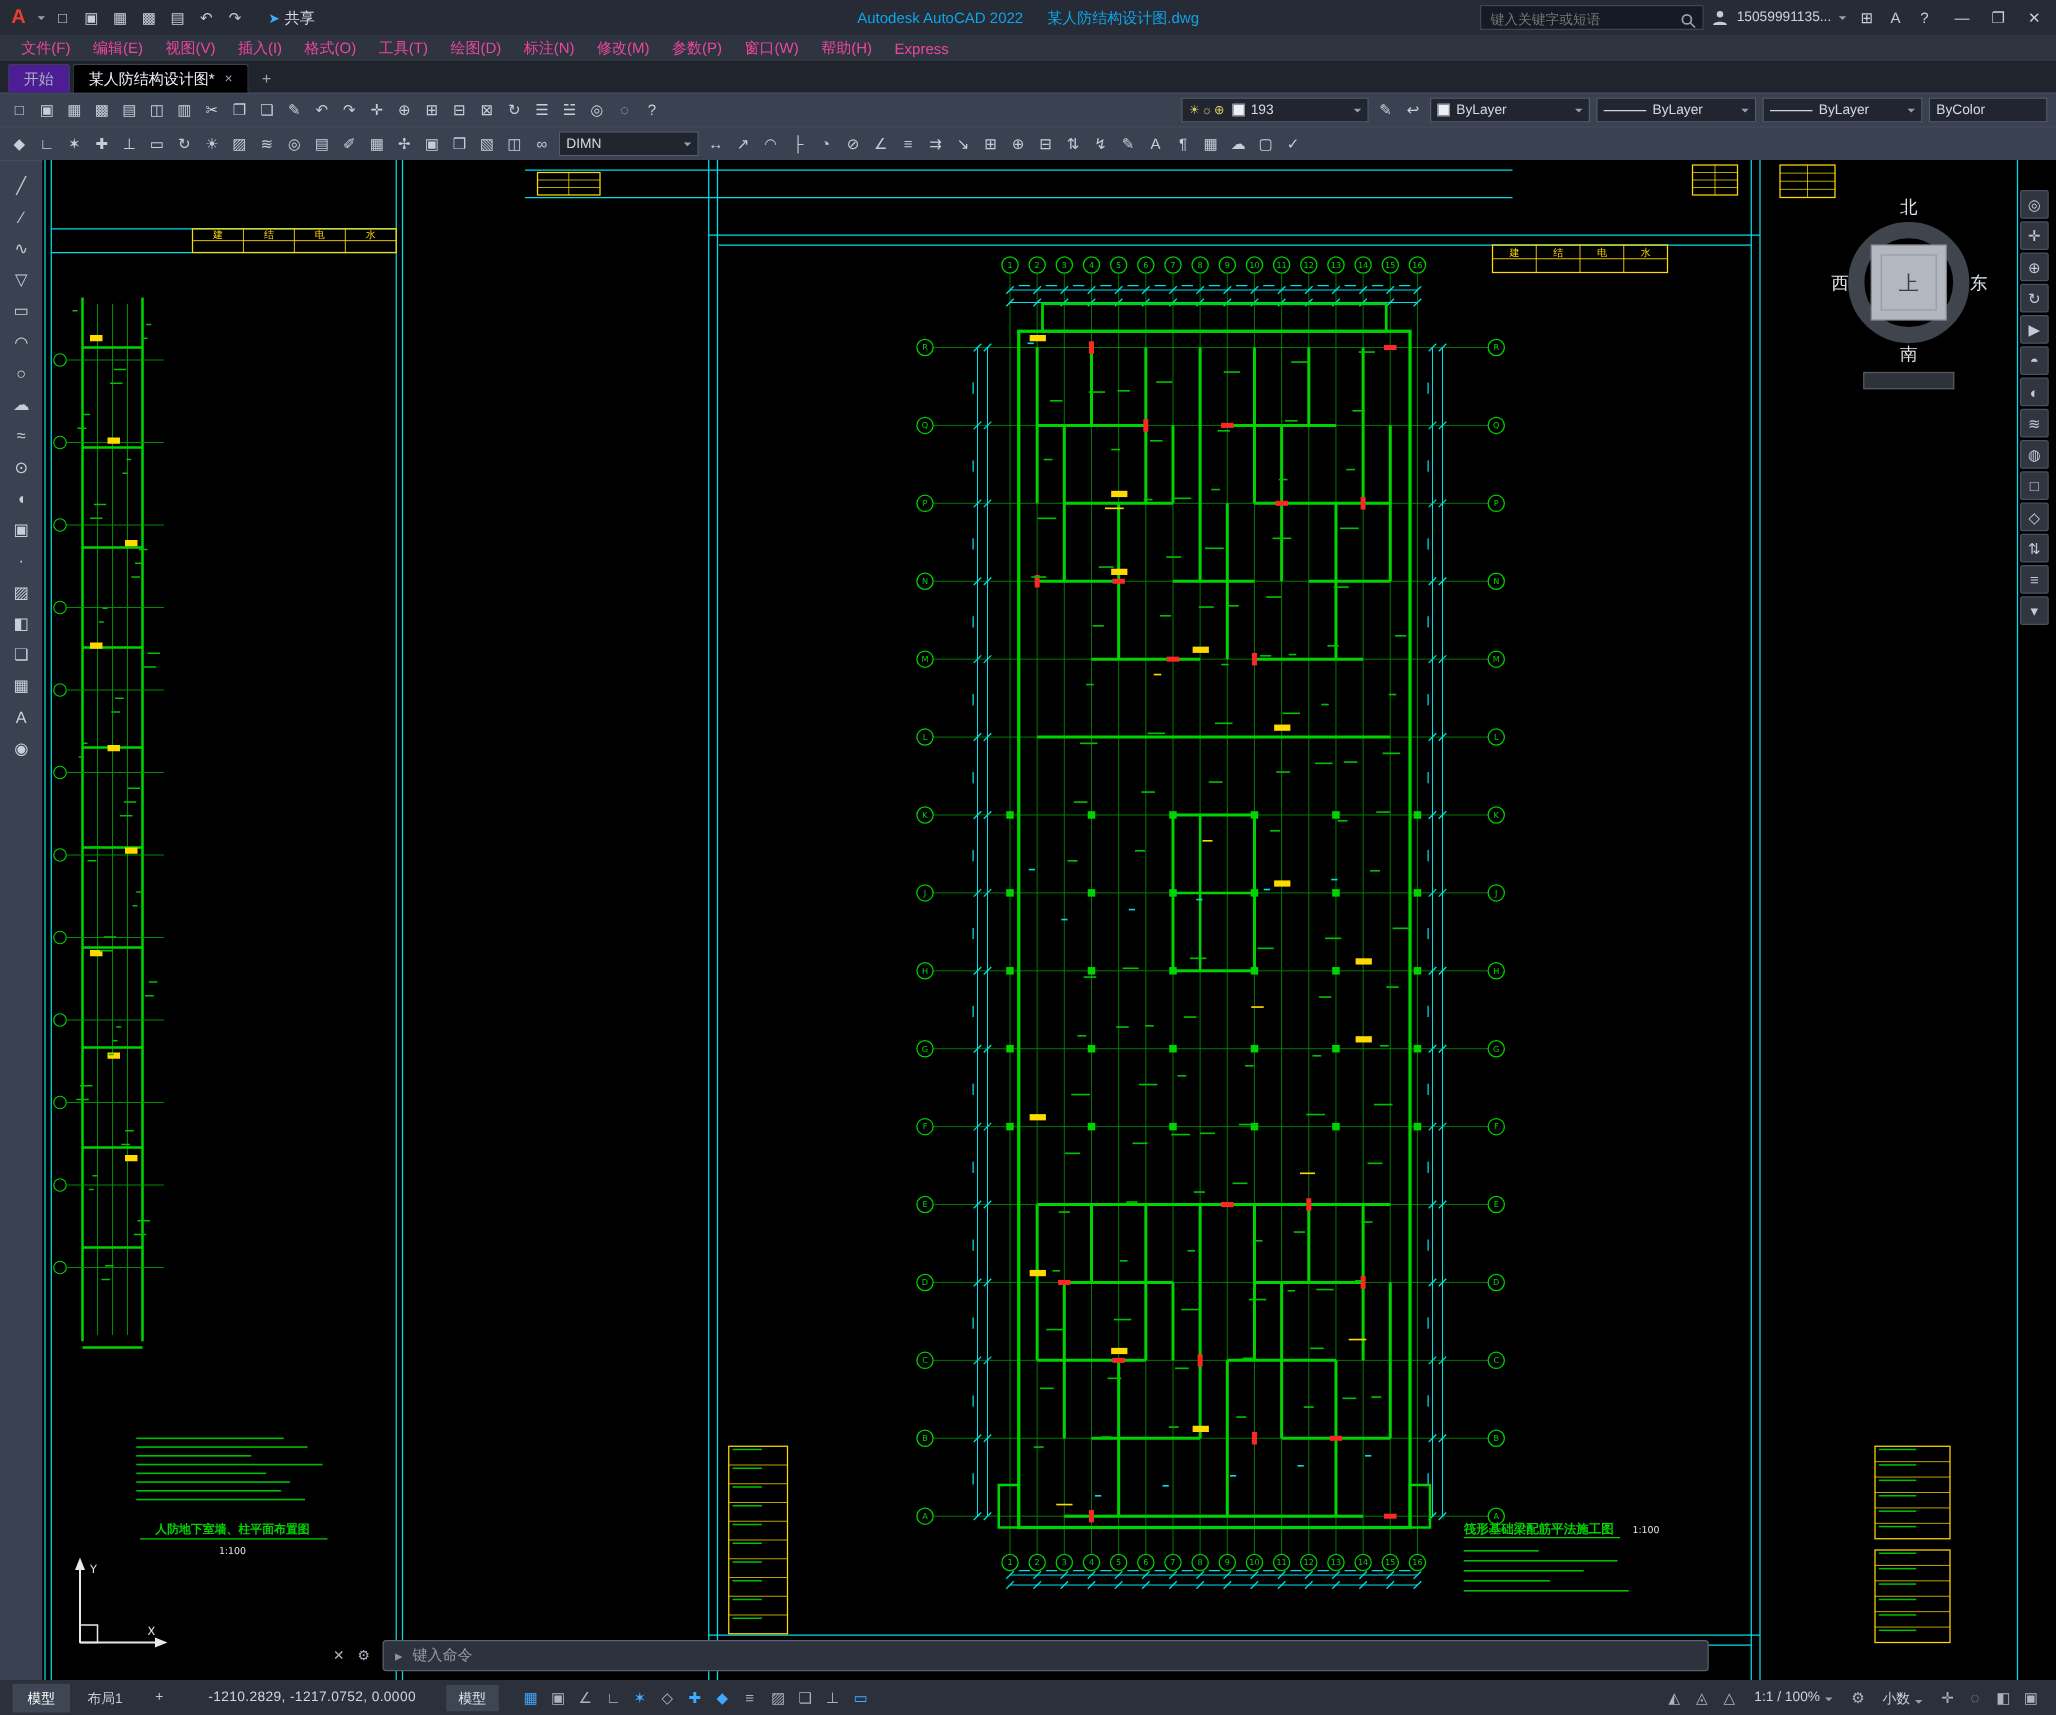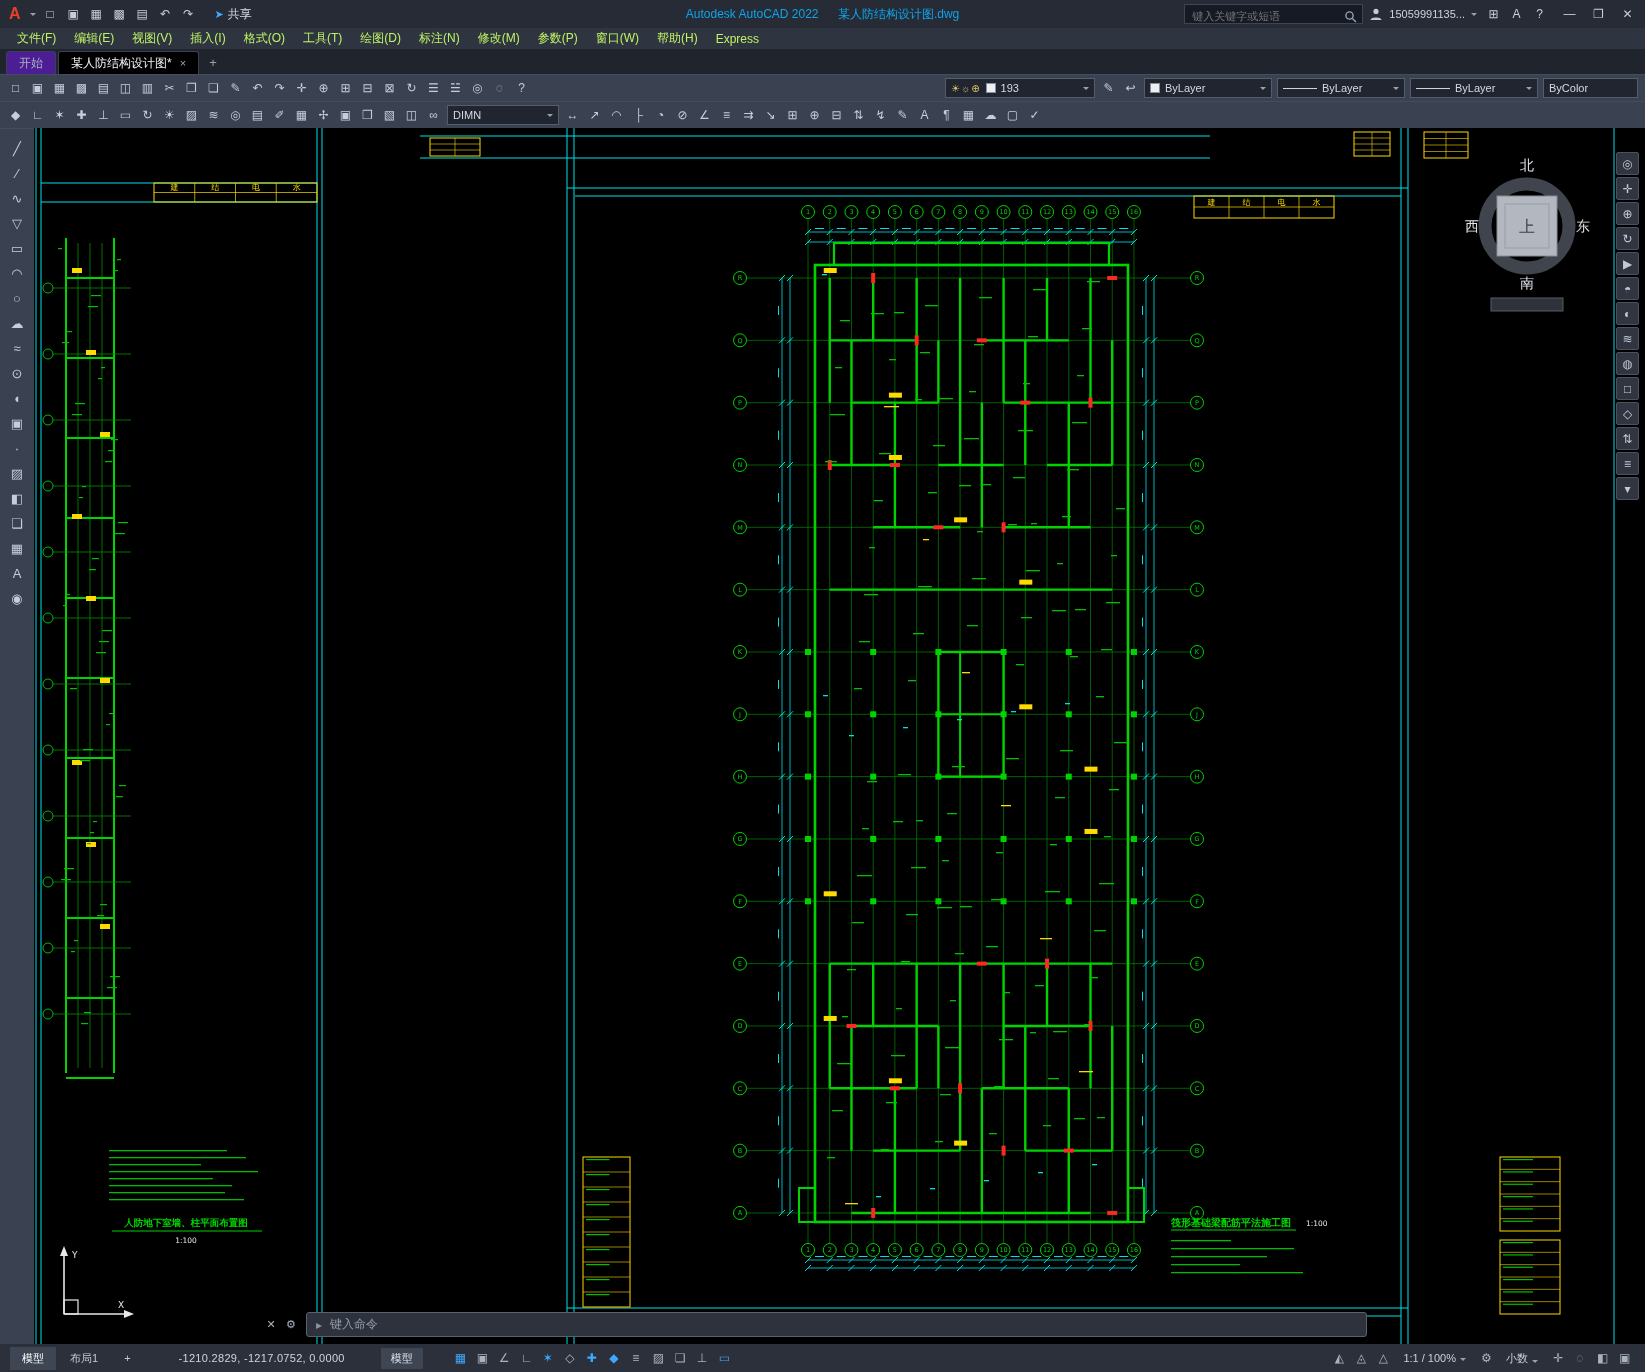--- a/index.html
+++ b/index.html
@@ -17,21 +17,21 @@
   .share-ic{color:#3fa9ff;font-size:11px}
   .tb-center{position:absolute;left:0;right:0;text-align:center;font-size:12px;pointer-events:none;color:#0ea5e9}
   .tb-center .doc{margin-left:16px}
   .tb-right{margin-left:auto;display:flex;align-items:center;gap:6px;z-index:1}
   .search-box{display:flex;align-items:flex-end;background:#151a24;border:1px solid #3d4554;height:20px;padding:0 5px;gap:4px}
   .search-box input{background:none;border:0;outline:none;color:#aeb6c4;font-size:11px;width:150px}
   .acct{font-size:11px;color:#cdd3de}
   .winbtn{width:27px}
   
   .menubar{height:21px;background:#2f3441;display:flex;align-items:center;padding-left:8px}
-  .menu-item{background:none;border:0;color:#bef264;font-size:12px;padding:2px 9px}
+  .menu-item{background:none;border:0;color:#ec4899;font-size:12px;padding:2px 9px}
   
   .tabrow{height:25px;background:#20242d;display:flex;align-items:flex-end;padding:0 0 0 6px;gap:2px}
   .ftab{height:23px;display:flex;align-items:center;gap:8px;padding:0 12px;font-size:12px;color:#aab2c0;background:#4c1d95;border:1px solid #3a4150;border-bottom:0;border-radius:3px 3px 0 0}
   .ftab[data-active="true"]{background:#000000;color:#eef1f6}
   .tab-close{color:#9aa2b0;font-size:11px}
   .newtab{background:none;border:0;color:#9aa2b0;font-size:13px;height:23px;width:24px}
   
   .rrow{height:27px;background:#3a4151;display:flex;align-items:center;padding:0 5px;gap:1px;border-top:1px solid #454c5d}
   .spacer{flex:1}
   .combo{height:20px;background:#20252f;border:1px solid #545c6e;display:flex;align-items:center;gap:5px;padding:0 5px;font-size:11px;color:#d4d9e3;margin:0 2px}
@@ -48,21 +48,21 @@
   .canvas svg{position:absolute;inset:0;width:100%;height:100%}
   svg text{font-family:"DejaVu Sans","Liberation Sans",sans-serif}
   .navbar{position:absolute;top:24px;right:6px;display:flex;flex-direction:column}
   .nav-ic{width:23px;height:23px;margin-bottom:2px;background:rgba(56,62,75,.85);border:1px solid #4a5160;color:#c3cad6;font-size:12px;display:flex;align-items:center;justify-content:center;border-radius:2px}
   .cmdbar{position:absolute;left:228px;top:1184px;width:1105px;display:flex;align-items:center;gap:6px}
   .cmd-mini{display:flex;gap:2px}
   .cmd-mini .ic{color:#aab2c0;font-size:11px;width:18px}
   .cmd-box{flex:1;height:25px;background:#2d323d;border:1px solid #59616f;border-radius:3px;display:flex;align-items:center;gap:8px;padding:0 9px;font-size:12px;color:#939cab}
   .cmd-prompt{color:#8b94a3}
   
-  .statusbar{height:28px;background:#2b303b;display:flex;align-items:center;padding:0 10px;font-size:11px;color:#c3cad6;gap:20px}
+  .statusbar{height:28px;background:#2b303b;display:flex;align-items:center;padding:0 10px;font-size:11px;color:#c3cad6;gap:8px}
   .ltab{padding:4px 12px;background:transparent;border:0;color:#c3cad6;font-size:11px}
   .ltab[data-active="true"]{background:#3e4654;color:#fff}
   .coords{margin:0 16px;letter-spacing:.3px;color:#ced5e1}
   .model-btn{padding:3px 10px;background:#3e4654;border:0;color:#dfe4ec;font-size:11px;margin-right:6px}
   .st-ic{width:22px;height:20px;background:none;border:0;color:#aab3c1;font-size:12px}
   .st-ic[data-on="true"]{color:#3fa9ff}
   .st-right{margin-left:auto;display:flex;align-items:center;gap:3px}
   .st-text{padding:0 6px;color:#c9d0dc;display:flex;gap:4px;align-items:flex-end}
 </style>
 </head>

